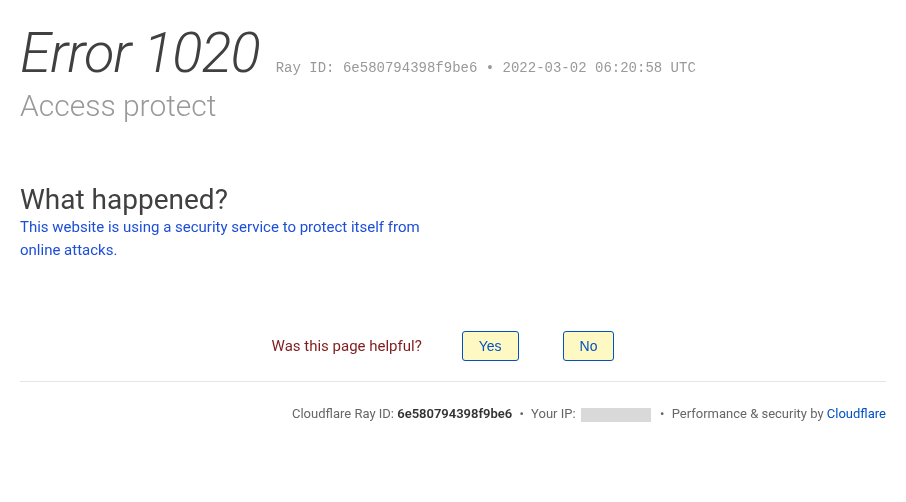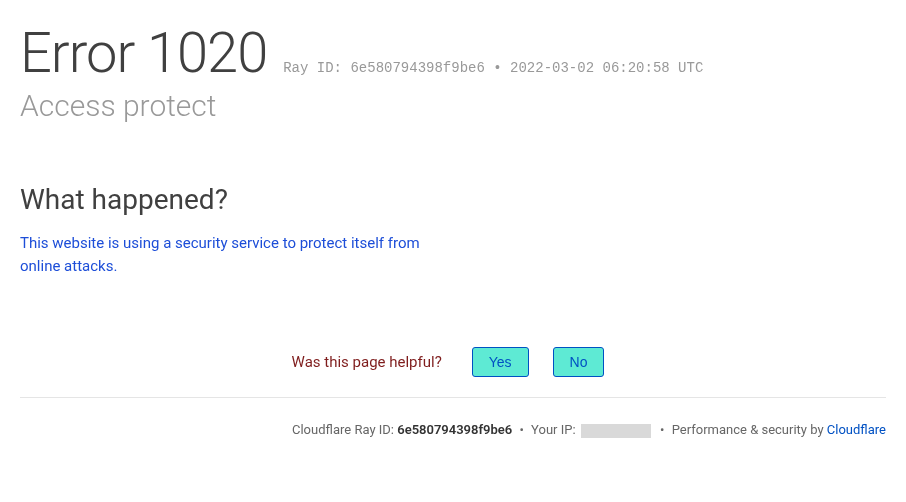--- a/index.html
+++ b/index.html
@@ -22,39 +22,39 @@
       display: flex;
       align-items: baseline;
       gap: 16px;
       flex-wrap: wrap;
     }
     .error-title {
       font-size: 56px;
       font-weight: 300;
       color: #404040;
       letter-spacing: -1px;
+      font-style: italic;
     }
     .ray-meta {
       font-family: Liberation Mono, monospace;
       font-size: 14px;
       color: #999;
       white-space: nowrap;
     }
     .subtitle {
       font-size: 30px;
       font-weight: 300;
       color: #999;
       margin-top: 2px;
     }
     .section-heading {
       font-size: 28px;
       font-weight: 400;
       color: #404040;
       margin-top: 60px;
-      margin-bottom: 16px;
     }
     .body-text {
       font-size: 15px;
       color: #1d4ed8;
       line-height: 1.5;
       max-width: 440px;
     }
     .feedback {
       text-align: center;
       margin-top: 70px;
@@ -63,26 +63,26 @@
     }
     .feedback-label {
       font-size: 15px;
       color: #7f1d1d;
       margin-right: 16px;
     }
     .btn {
       display: inline-block;
       border: 1px solid #0051c3;
       color: #0051c3;
-      background: #5eead4;
+      background: #fef9c3;
       font-size: 14px;
       padding: 6px 16px;
       border-radius: 3px;
       cursor: pointer;
-      margin: 0 10px;
+      margin: 0 20px;
     }
     .footer {
       text-align: right;
       font-size: 13px;
       color: #666;
       margin-top: 24px;
     }
     .footer .bold {
       font-weight: 600;
       color: #333;

